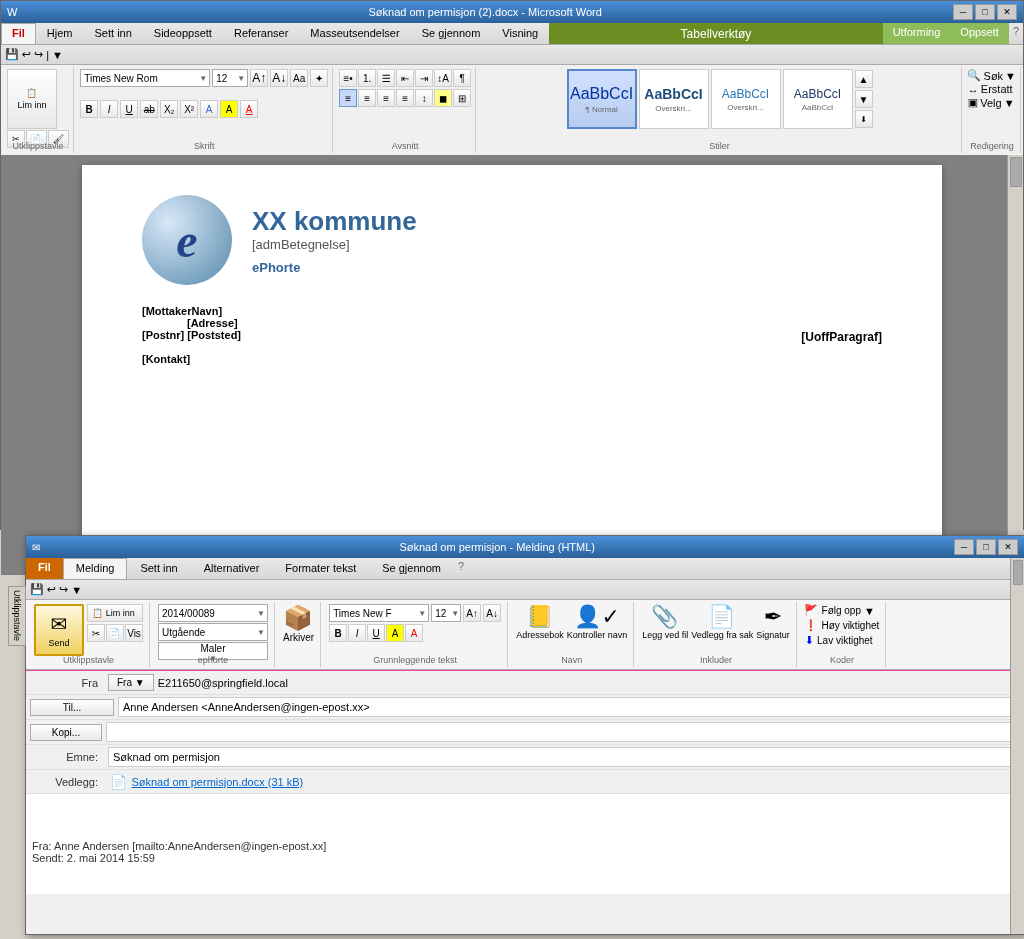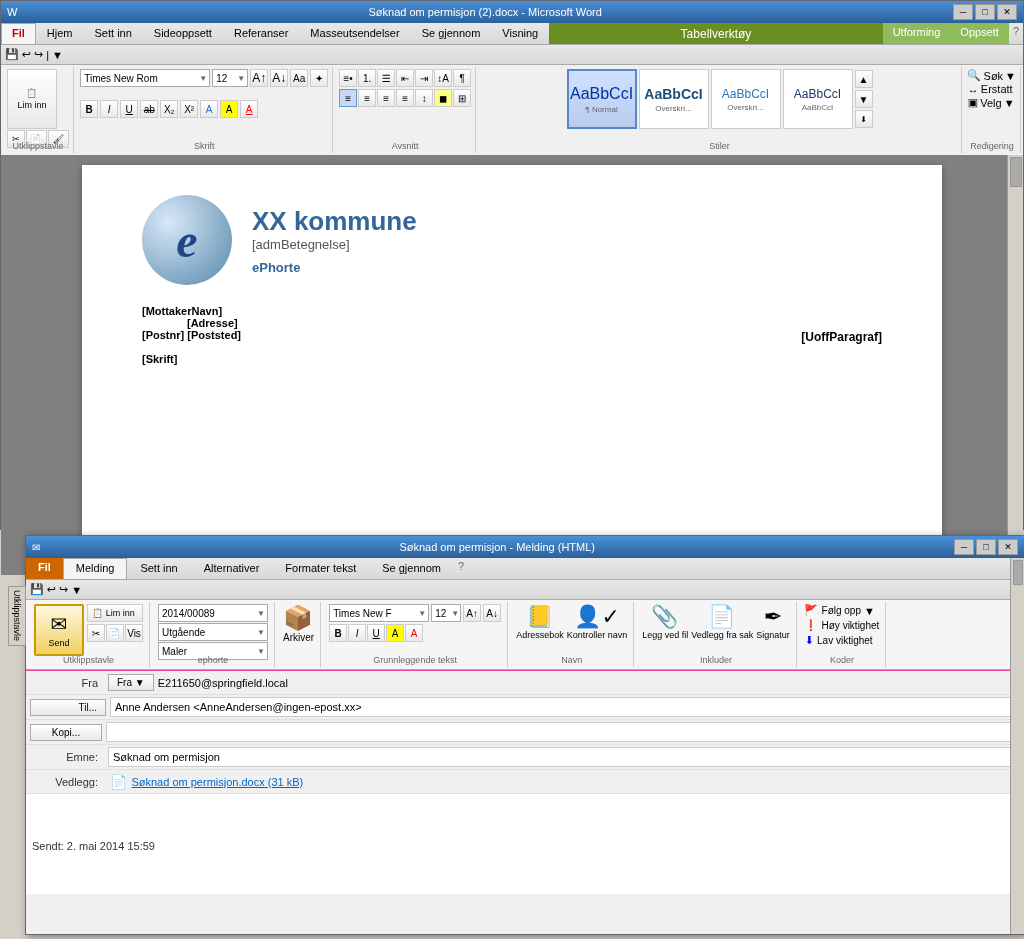--- a/index.html
+++ b/index.html
@@ -259,21 +259,21 @@
       </div>
 
       <div style="margin-top: 20px;">
         <div style="font-weight:bold; font-size:11px;">[MottakerNavn]</div>
         <div style="font-weight:bold; font-size:11px;padding-left:45px;">[Adresse]</div>
         <div style="font-weight:bold; font-size:11px;">
           <span>[Postnr]</span>
           <span>[Poststed]</span>
         </div>
         <div style="height:12px;"></div>
-        <div style="font-weight:bold; font-size:11px;">[Skrift]</div>
+        <div style="font-weight:bold; font-size:11px;">[Kontakt]</div>
       </div>
 
       <div style="position:absolute; right:60px; top:165px; font-weight:bold; font-size:12px;">[UoffParagraf]</div>
     </div>
 
     <div style="position:absolute; right:0; top:0; width:16px; height:100%; background:#d4d0c8; border-left:1px solid #999;">
       <div style="background:#aaa; width:12px; height:30px; margin:2px; border:1px solid #999;"></div>
     </div>
   </div>
 </div>
@@ -330,21 +330,21 @@
     <div class="email-group">
       <div class="email-group-content" style="flex-direction:column; gap:1px;">
         <div class="combo-box" style="width:110px;">
           <span class="combo-text">2014/00089</span>
           <span class="combo-arrow">▼</span>
         </div>
         <div class="combo-box" style="width:110px;">
           <span class="combo-text">Utgående</span>
           <span class="combo-arrow">▼</span>
         </div>
-        <div class="combo-box" style="width:110px;">
+        <div class="combo-box" style="width:110px;flex-direction:column;">
           <span class="combo-text">Maler</span>
           <span class="combo-arrow">▼</span>
         </div>
       </div>
       <div class="email-group-label">ephorte</div>
     </div>
 
     <div class="email-group">
       <div class="email-group-content">
         <div style="display:flex; flex-direction:column; align-items:center; cursor:pointer;">
@@ -436,21 +436,21 @@
 
     <div class="email-row">
       <span class="email-label">Fra</span>
       <div style="display:flex; align-items:center; gap:2px;">
         <div class="email-field-btn">Fra ▼</div>
         <span style="font-size:11px;">E211650@springfield.local</span>
       </div>
     </div>
 
     <div class="email-row">
-      <div class="email-field-btn" style="margin-left:4px; width:76px; text-align:right;">Til...</div>
+      <div class="email-field-btn" style="margin-left:4px; width:84px; text-align:center;">Til...</div>
       <input type="text" class="email-value" style="flex: 1 1 0%; margin: 2px; font-size: 11px;" value="Anne Andersen &lt;AnneAndersen@ingen-epost.xx&gt;">
     </div>
 
     <div class="email-row">
       <div class="email-field-btn" style="margin-left:4px; width:72px; text-align:center;">Kopi...</div>
       <input type="text" class="email-value" style="flex: 1 1 0%; margin: 2px; font-size: 11px;">
     </div>
 
     <div class="email-row">
       <span class="email-label">Emne:</span>
@@ -460,20 +460,21 @@
     <div class="email-row">
       <span class="email-label">Vedlegg:</span>
       <div style="display:flex; align-items:center; gap:4px; padding:2px 4px;">
         <span style="font-size:14px; color:#666;">📄</span>
         <span style="font-size:11px; color:#0066cc; text-decoration:underline; cursor:pointer;">Søknad om permisjon.docx (31 kB)</span>
       </div>
     </div>
 
     <div class="email-body" style="height:100px; padding:6px;">
       <div style="height:40px;"></div>
+      <div style="font-size:11px; color:#333;">Fra: Anne Andersen [mailto:AnneAndersen@ingen-epost.xx]</div>
       <div style="font-size:11px; color:#333;">Sendt: 2. mai 2014 15:59</div>
     </div>
   </div>
 
   <div class="email-scrollbar">
     <div style="background:#aaa; width:10px; height:25px; margin:2px; border:1px solid #999;"></div>
   </div>
 
   <div style="position:absolute; left:-18px; top:50px; width:18px; height:60px; background:#d4d0c8; border:1px solid #999; display:flex; align-items:center; justify-content:center; writing-mode:vertical-rl; font-size:9px; cursor:pointer;">
     <span>Utklippstavle</span>

